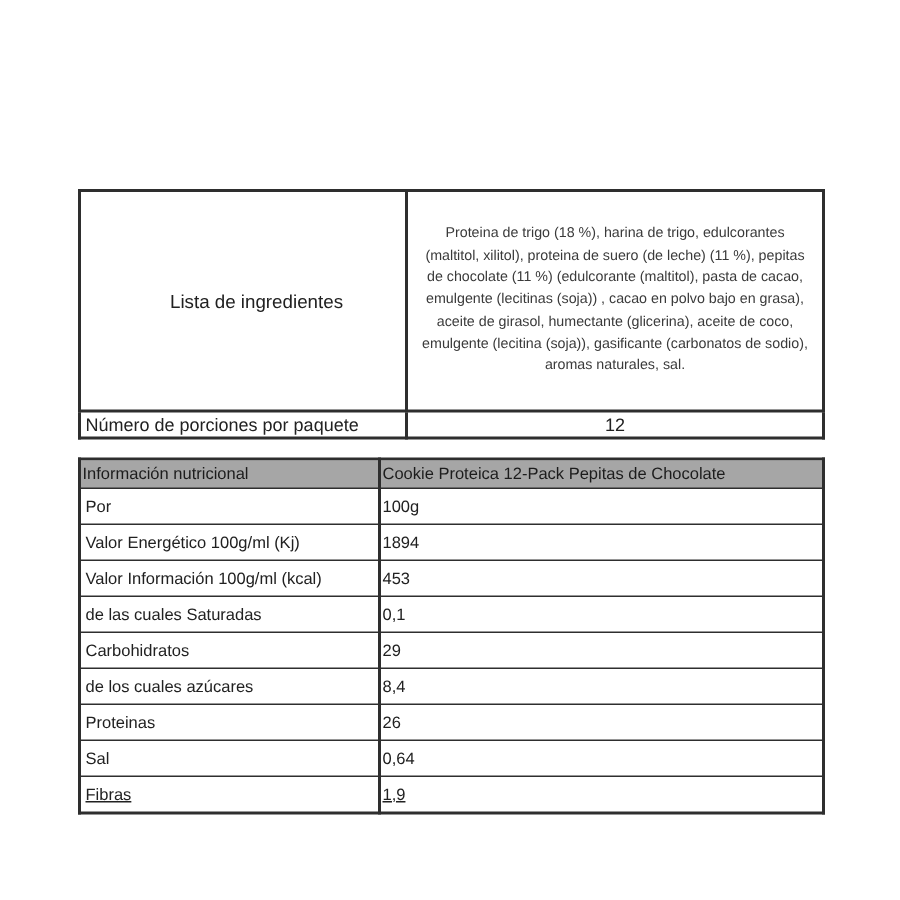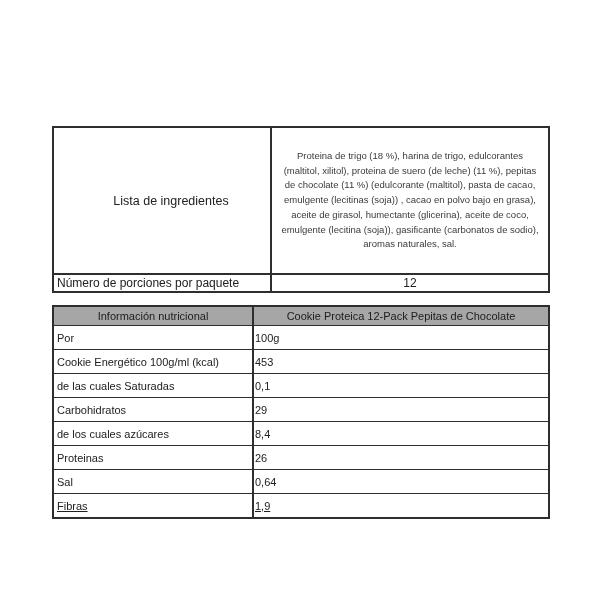--- a/index.html
+++ b/index.html
@@ -63,21 +63,21 @@
     border-top: 1px solid #2e2e2e;
     border-bottom: 1px solid #2e2e2e;
     height: 15px;
     font-size: 11px;
   }
   .t2 tr:first-child td { border-top: 2px solid #2e2e2e; }
   .t2 tr:last-child td { border-bottom: 2px solid #2e2e2e; text-decoration: underline; }
   .t2 .col-label { width: 196px; }
   .t2 .head td {
     background: #a6a6a6;
-    text-align: center;
+    text-align: left;
     height: 16px;
     border-bottom: 1px solid #2e2e2e;
     color: #1c1c1c;
   }
   .t2 .cell-label {
     text-align: left;
     padding: 4px 3px;
   }
   .t2 .cell-value {
     text-align: left;
@@ -105,21 +105,25 @@
     <tbody>
         <tr class="head">
       <td class="col-label">Información nutricional</td>
       <td>Cookie Proteica 12-Pack Pepitas de Chocolate</td>
     </tr>
     <tr>
       <td class="col-label cell-label">Por</td>
       <td class="cell-value">100g</td>
     </tr>
     <tr>
-      <td class="col-label cell-label">Cookie Energético 100g/ml (kcal)</td>
+      <td class="col-label cell-label">Valor Energético 100g/ml (Kj)</td>
+      <td class="cell-value">1894</td>
+    </tr>
+    <tr>
+      <td class="col-label cell-label">Valor Información 100g/ml (kcal)</td>
       <td class="cell-value">453</td>
     </tr>
     <tr>
       <td class="col-label cell-label">de las cuales Saturadas</td>
       <td class="cell-value">0,1</td>
     </tr>
     <tr>
       <td class="col-label cell-label">Carbohidratos</td>
       <td class="cell-value">29</td>
     </tr>

